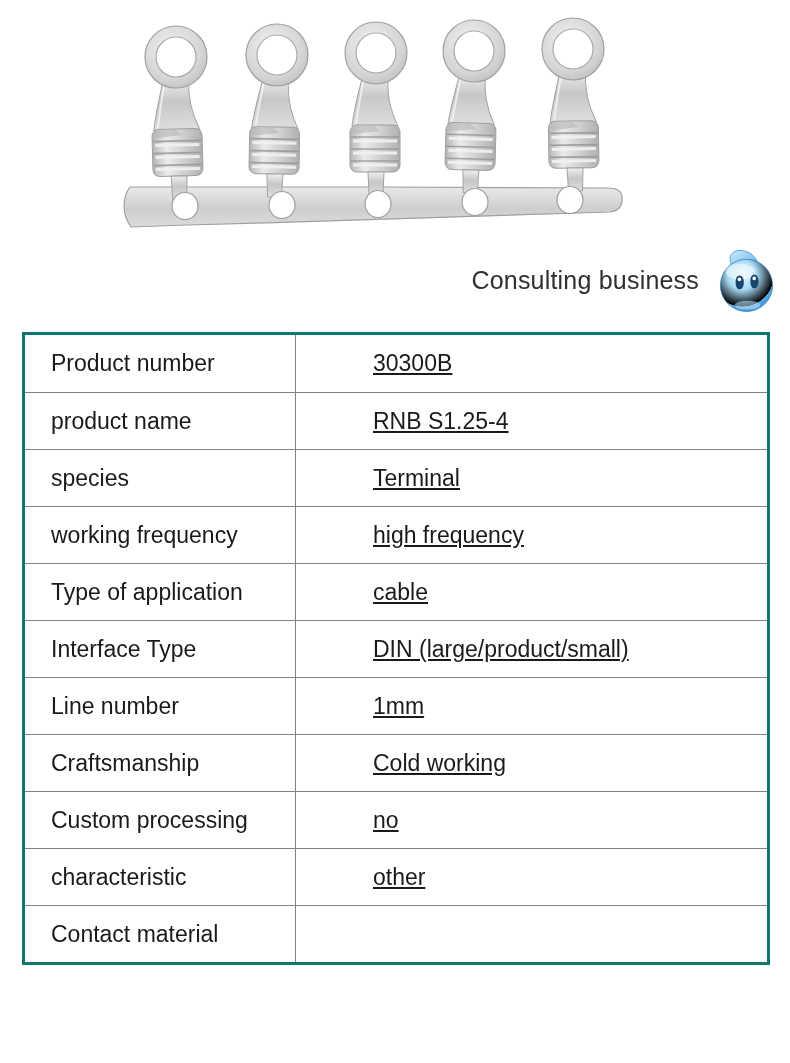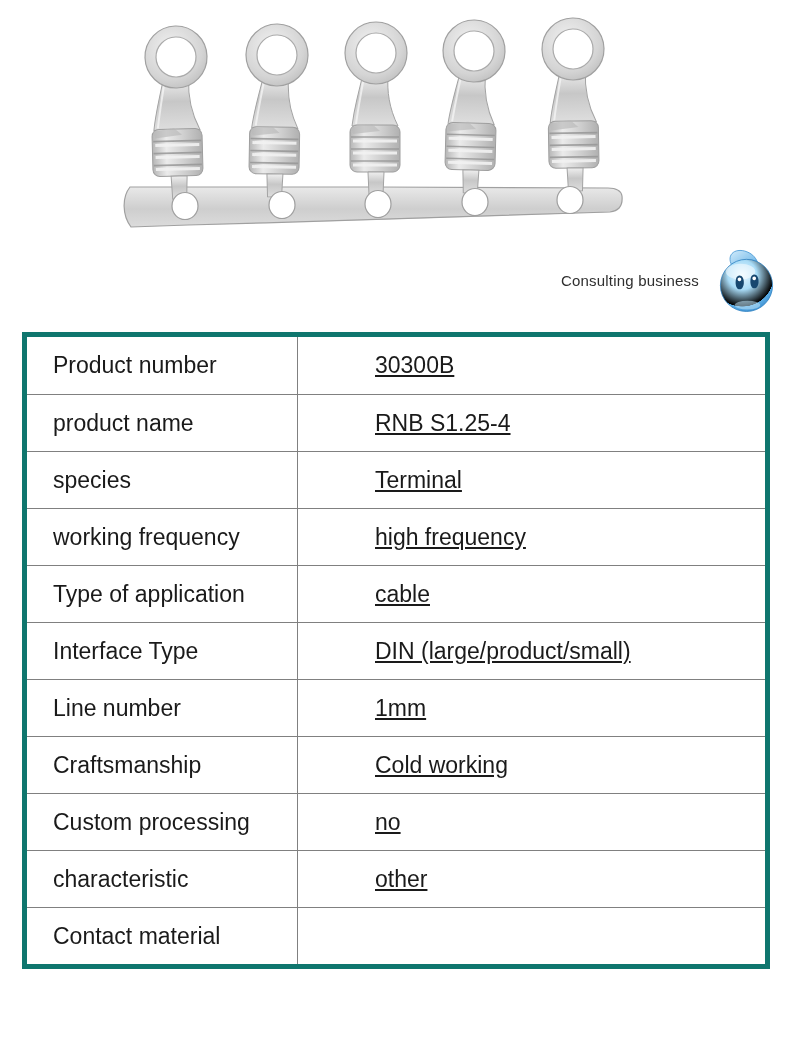--- a/index.html
+++ b/index.html
@@ -4,25 +4,25 @@
 <style>
   * { margin:0; padding:0; box-sizing:border-box; }
   html, body { width:790px; height:1063px; background:#ffffff; overflow:hidden; }
   body { position:relative; font-family:"Liberation Sans","DejaVu Sans",sans-serif; }
 
   .photo-wrap { position:absolute; left:118px; top:10px; width:545px; height:232px; }
   .photo-wrap svg { display:block; width:545px; height:232px; }
 
   .consult { position:absolute; top:247px; right:11px; height:66px;
              display:flex; align-items:center; gap:13px; cursor:pointer; }
-  .consult-label { font-size:15px; color:#2f2f2f; letter-spacing:0.2px; white-space:nowrap; }
+  .consult-label { font-size:25px; color:#2f2f2f; letter-spacing:0.2px; white-space:nowrap; }
   .mascot { width:67px; height:63px; display:block; }
 
   .spec-table { position:absolute; left:22px; top:332px; width:748px;
-                border:5px solid #0f766e; background:#ffffff; }
+                border:3px solid #0f766e; background:#ffffff; }
   .spec-row { display:flex; height:57px; }
   .spec-row + .spec-row { border-top:1px solid #808080; }
   .spec-cell { display:flex; align-items:center; font-size:23px; color:#1a1a1a;
                white-space:nowrap; overflow:hidden; }
   .spec-cell.lbl { width:271px; padding-left:26px; border-right:1px solid #808080; }
   .spec-cell.val { flex:1; padding-left:77px;text-decoration:underline; }
 </style>
 </head>
 <body>
 

